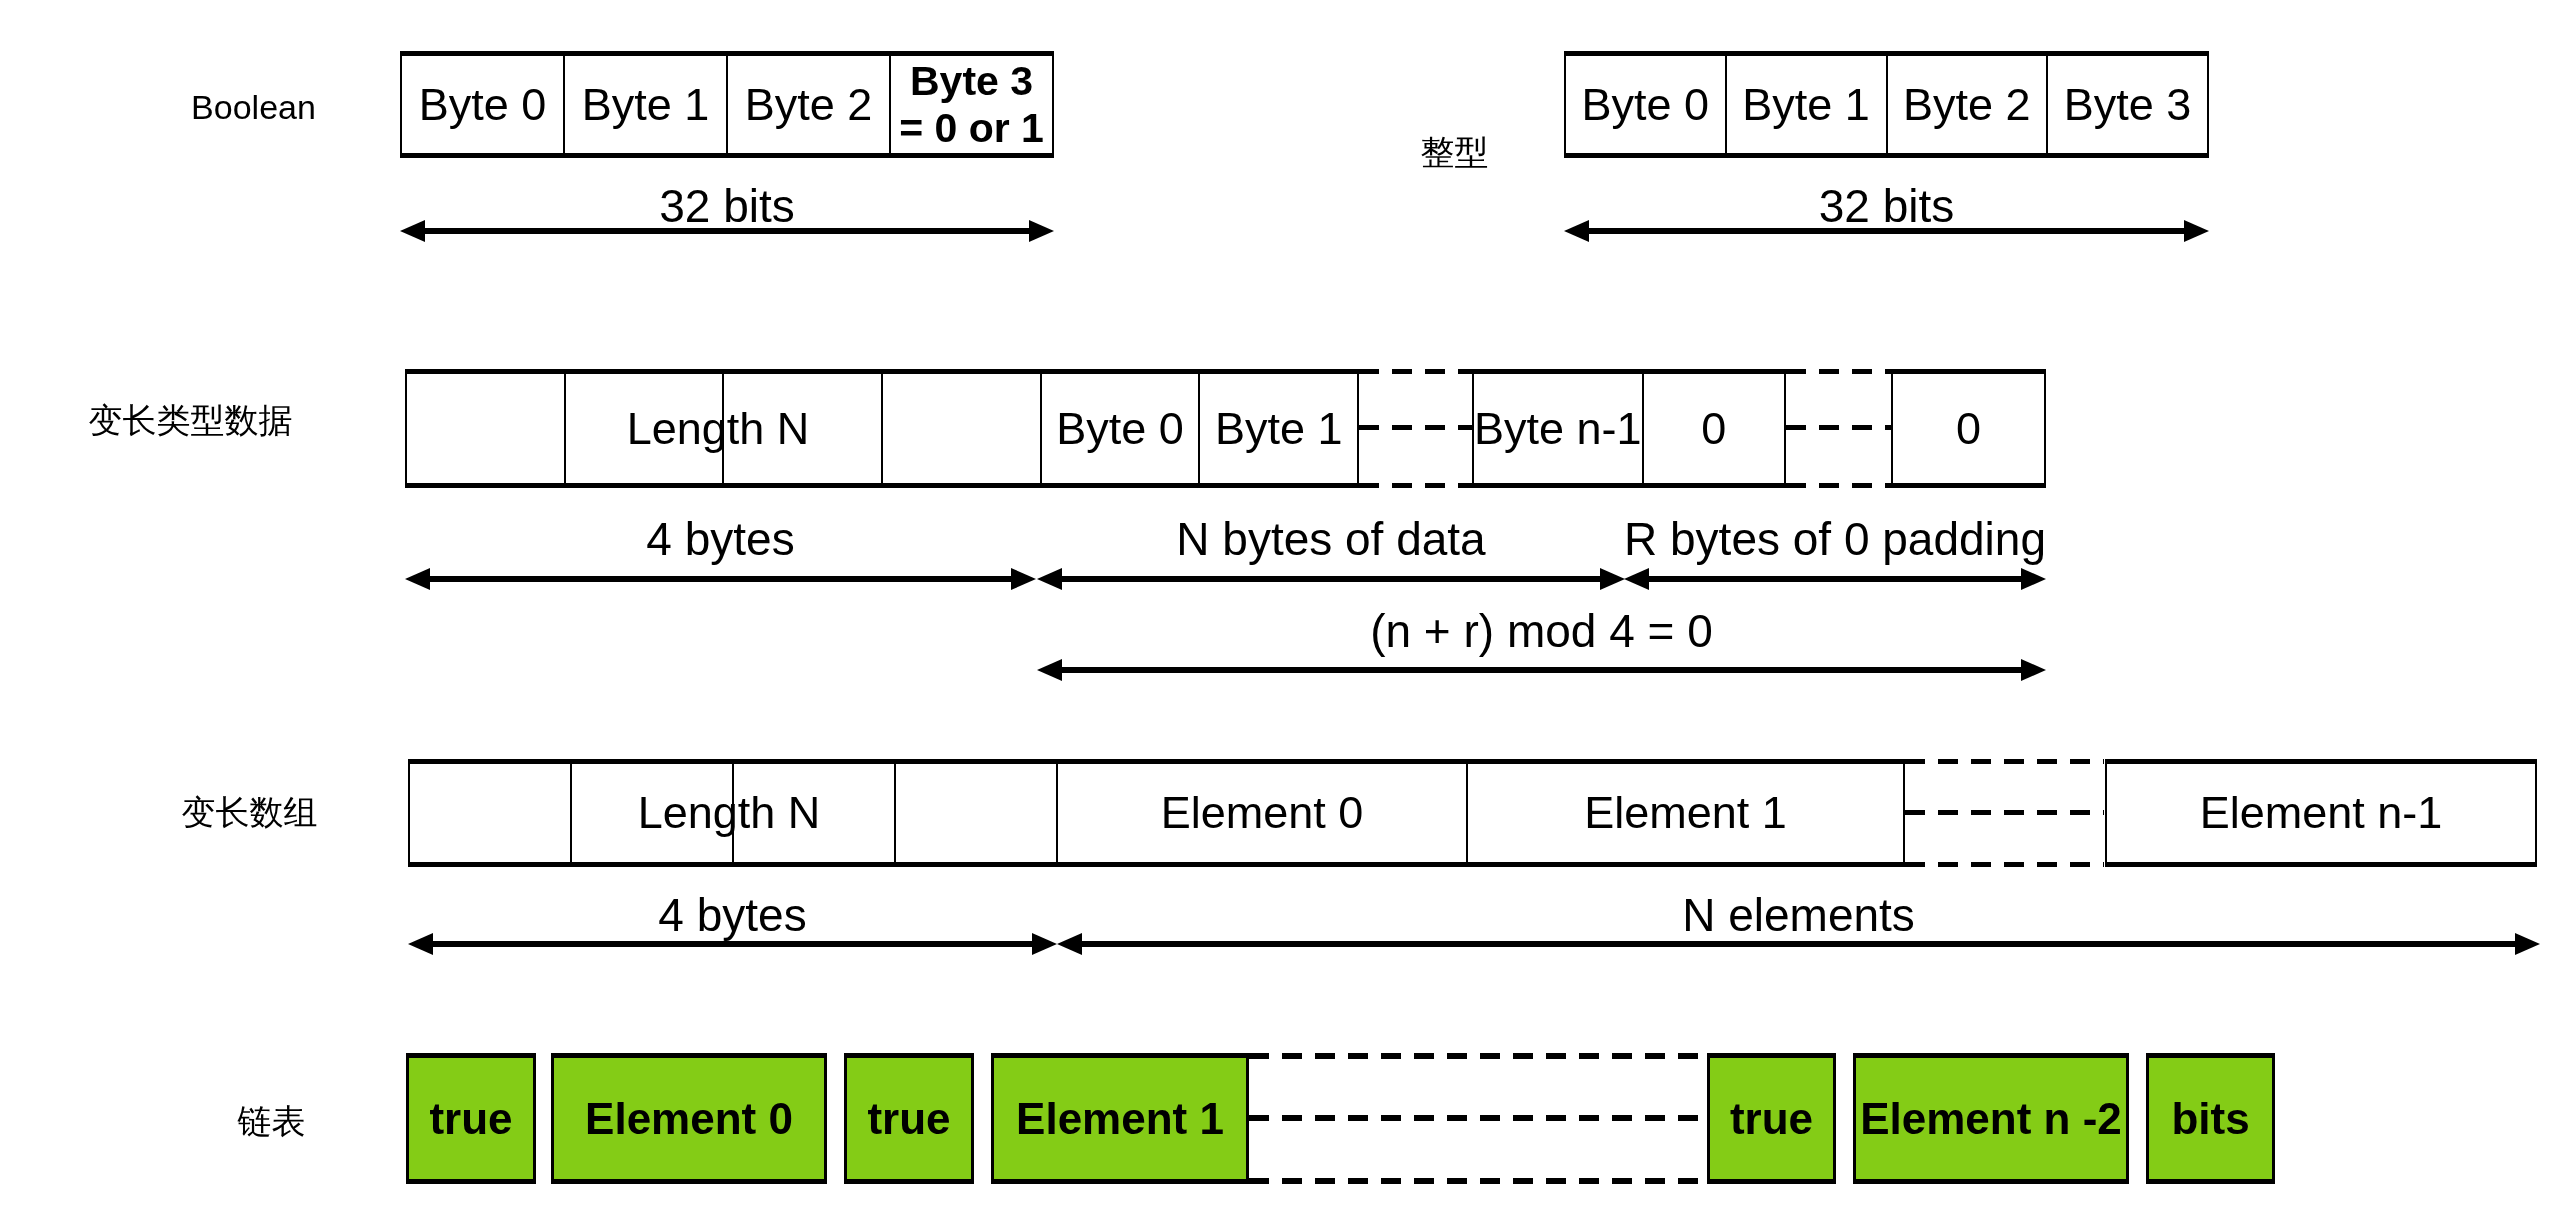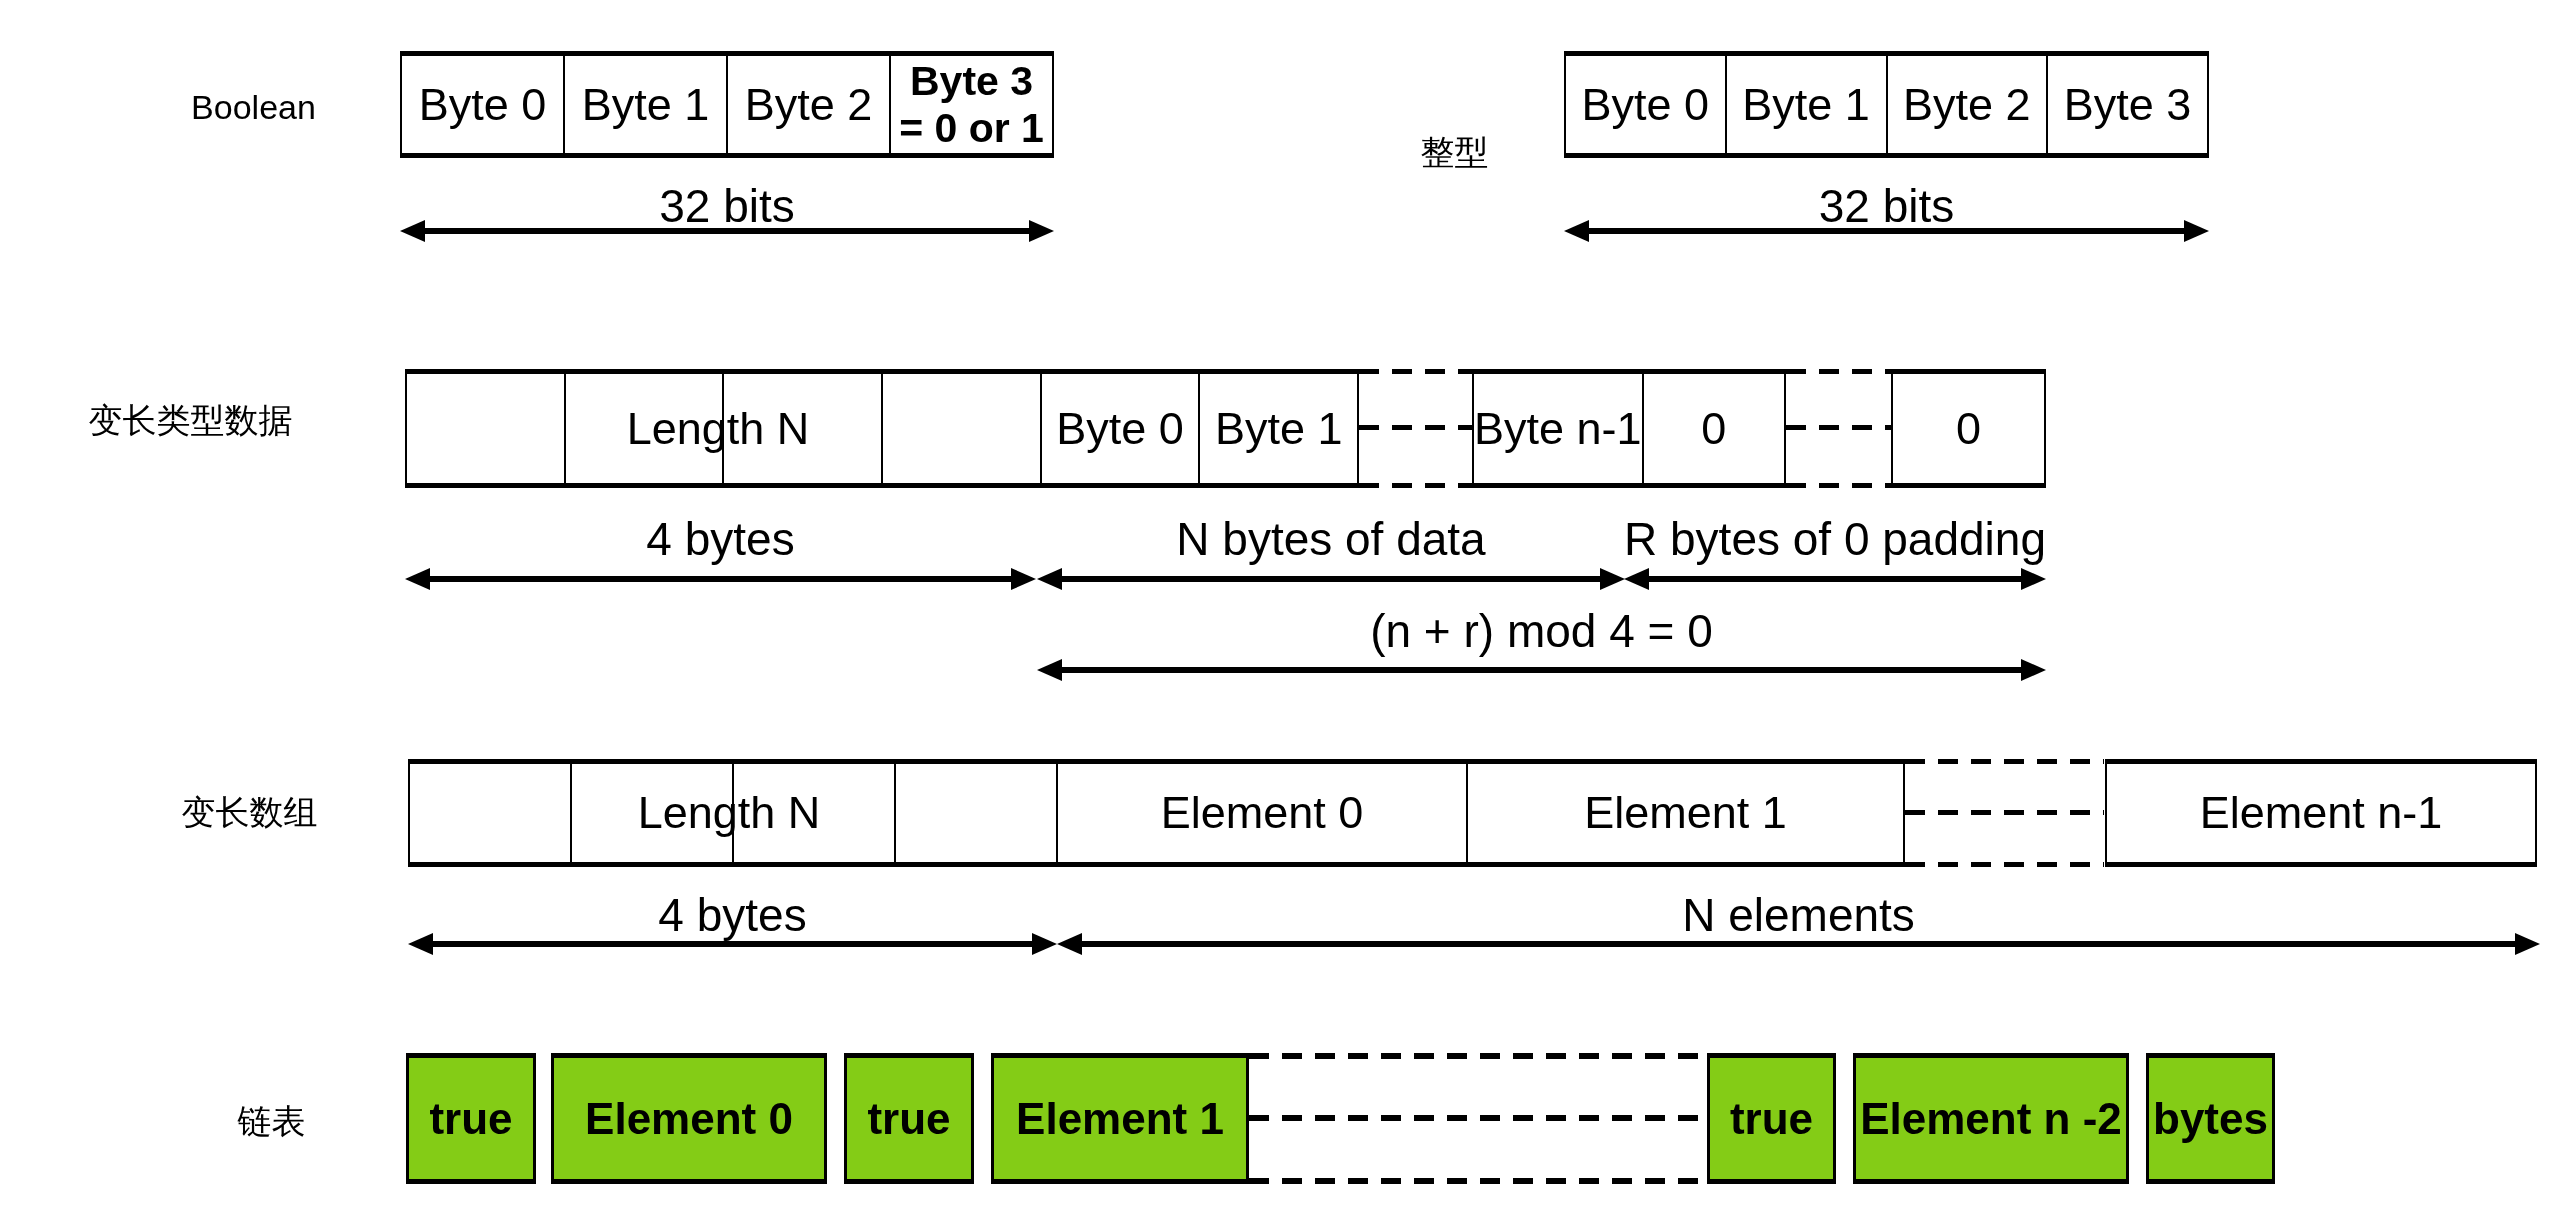--- a/index.html
+++ b/index.html
@@ -239,16 +239,16 @@
   <div class="llbox" style="left:991px; width:258px;">Element 1</div>
 
   <div class="gap" style="left:1249px; top:1053px; width:457px; height:131px;">
     <div class="dash" style="top:0; height:5.9px;"></div>
     <div class="dash" style="top:62px; height:5.9px;"></div>
     <div class="dash" style="top:125px; height:5.9px;"></div>
   </div>
 
   <div class="llbox" style="left:1707px; width:129px;">true</div>
   <div class="llbox" style="left:1853px; width:276px;">Element n -2</div>
-  <div class="llbox" style="left:2146px; width:129px;">bytes</div>
+  <div class="llbox" style="left:2146px; width:129px;">bits</div>
 
 </div>
 
 
 </body></html>

